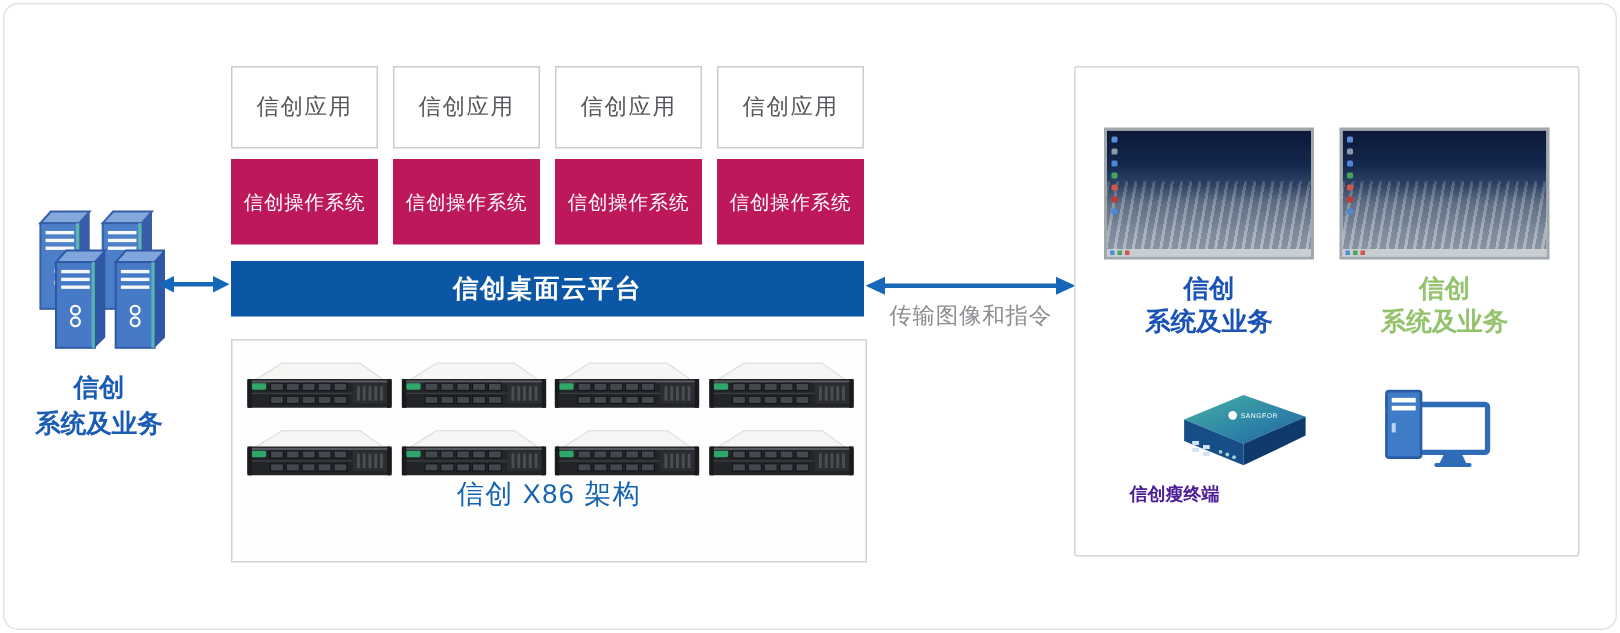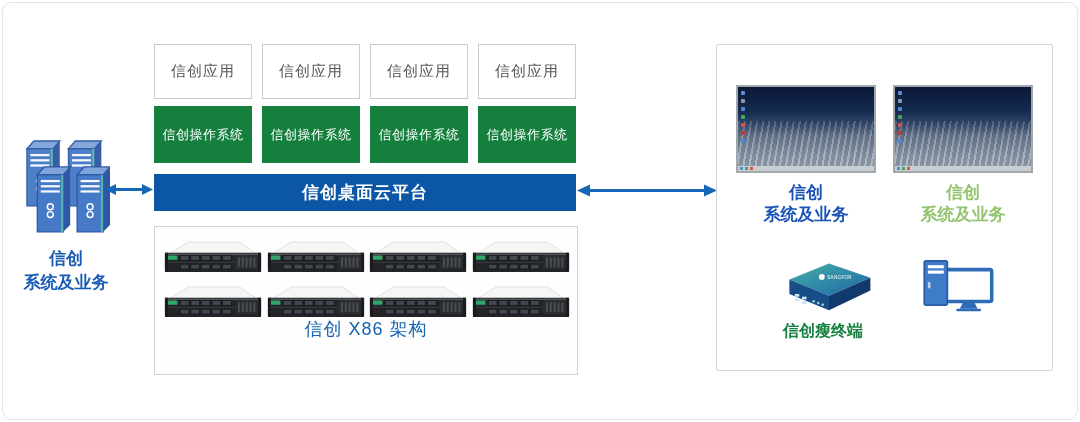--- a/index.html
+++ b/index.html
@@ -14,21 +14,21 @@
 
   .link-arrow{position:absolute;}
   .arrow-left{left:105px;top:182px;width:48px;height:15px;}
   .arrow-mid{left:577px;top:183px;width:140px;height:15px;}
 
   
   .app-box{position:absolute;top:44px;width:98px;height:55px;box-sizing:border-box;
            background:#fff;border:1px solid #C9CBCD;color:#54575B;font-size:15px;letter-spacing:1px;
            display:flex;align-items:center;justify-content:center;}
   .os-box{position:absolute;top:106px;width:98px;height:57px;box-sizing:border-box;
-          background:#15803d;color:#fff;font-size:13px;letter-spacing:.5px;
+          background:#be185d;color:#fff;font-size:13px;letter-spacing:.5px;
           display:flex;align-items:center;justify-content:center;}
   .col1{left:154px}.col2{left:262px}.col3{left:370px}.col4{left:478px}
   .platform-bar{position:absolute;left:154px;top:174px;width:422px;height:37px;background:#0B57A5;
                 color:#fff;font-weight:700;font-size:17px;letter-spacing:1px;
                 display:flex;align-items:center;justify-content:center;font-family:Liberation Serif, serif;}
   .cluster-box{position:absolute;left:154px;top:226px;width:424px;height:149px;box-sizing:border-box;
                background:#FEFEFE;border:1px solid #D0D3D6;}
   .rack{position:absolute;width:100px;height:35px;}
   .cluster-label{position:absolute;left:0;right:0;top:90px;text-align:center;
                  font-weight:400;font-size:18px;letter-spacing:1px;color:#1363B0;}
@@ -51,22 +51,22 @@
   .icon-col{position:absolute;left:3px;top:4px;display:flex;flex-direction:column;gap:4px;}
   .icon-col i{width:4px;height:4px;border-radius:1px;display:block;}
   .taskbar{position:absolute;left:0;right:0;bottom:0;height:5px;background:#C9CED3;
            display:flex;align-items:center;gap:2px;padding:0 2px;box-sizing:border-box;}
   .taskbar i{width:3px;height:3px;display:block;}
   .mlabel{position:absolute;top:137px;width:140px;text-align:center;font-weight:700;
           font-size:17px;line-height:22px;}
   .mlabel-a{left:19px;color:#1A52B5;}
   .mlabel-b{left:176px;color:#94C36E;}
   .tc-icon{position:absolute;left:66px;top:213px;}
-  .tc-label{position:absolute;left:36px;top:276px;width:140px;text-align:center;
-            font-weight:600;font-size:16px;color:#15803d;}
+  .tc-label{position:absolute;left:36px;top:276px;width:140px;text-align:left;
+            font-weight:600;font-size:12px;color:#4c1d95;}
   .pc-icon{position:absolute;left:198px;top:214px;}
   .pc-label{position:absolute;left:166px;top:276px;width:130px;text-align:center;
             font-weight:600;font-size:16px;color:#2163AE;}
 </style>
 </head>
 <body>
 
 <div id="canvas">
   <div class="frame"></div>
 
@@ -191,20 +191,21 @@
         <use href="#rack"></use>
       </svg>
     <div class="cluster-label">信创 X86 架构</div>
   </div>
 
   <svg class="link-arrow arrow-mid" viewBox="0 0 140 15">
     <line x1="11" y1="7.5" x2="129" y2="7.5" stroke="#1767B8" stroke-width="3"></line>
     <polygon points="0,7.5 13,1.5 13,13.5" fill="#1767B8"></polygon>
     <polygon points="140,7.5 127,1.5 127,13.5" fill="#1767B8"></polygon>
   </svg>
+  <div class="transfer-label">传输图像和指令</div>
 
   <div class="terminal-panel">
 
     <div class="monitor mon-a">
       <div class="dunes"></div>
       <div class="icon-col">
         <i style="background:#5B8DD6"></i>
           <i style="background:#8E97A8"></i>
           <i style="background:#4E86D8"></i>
         <i style="background:#43A65C"></i>

